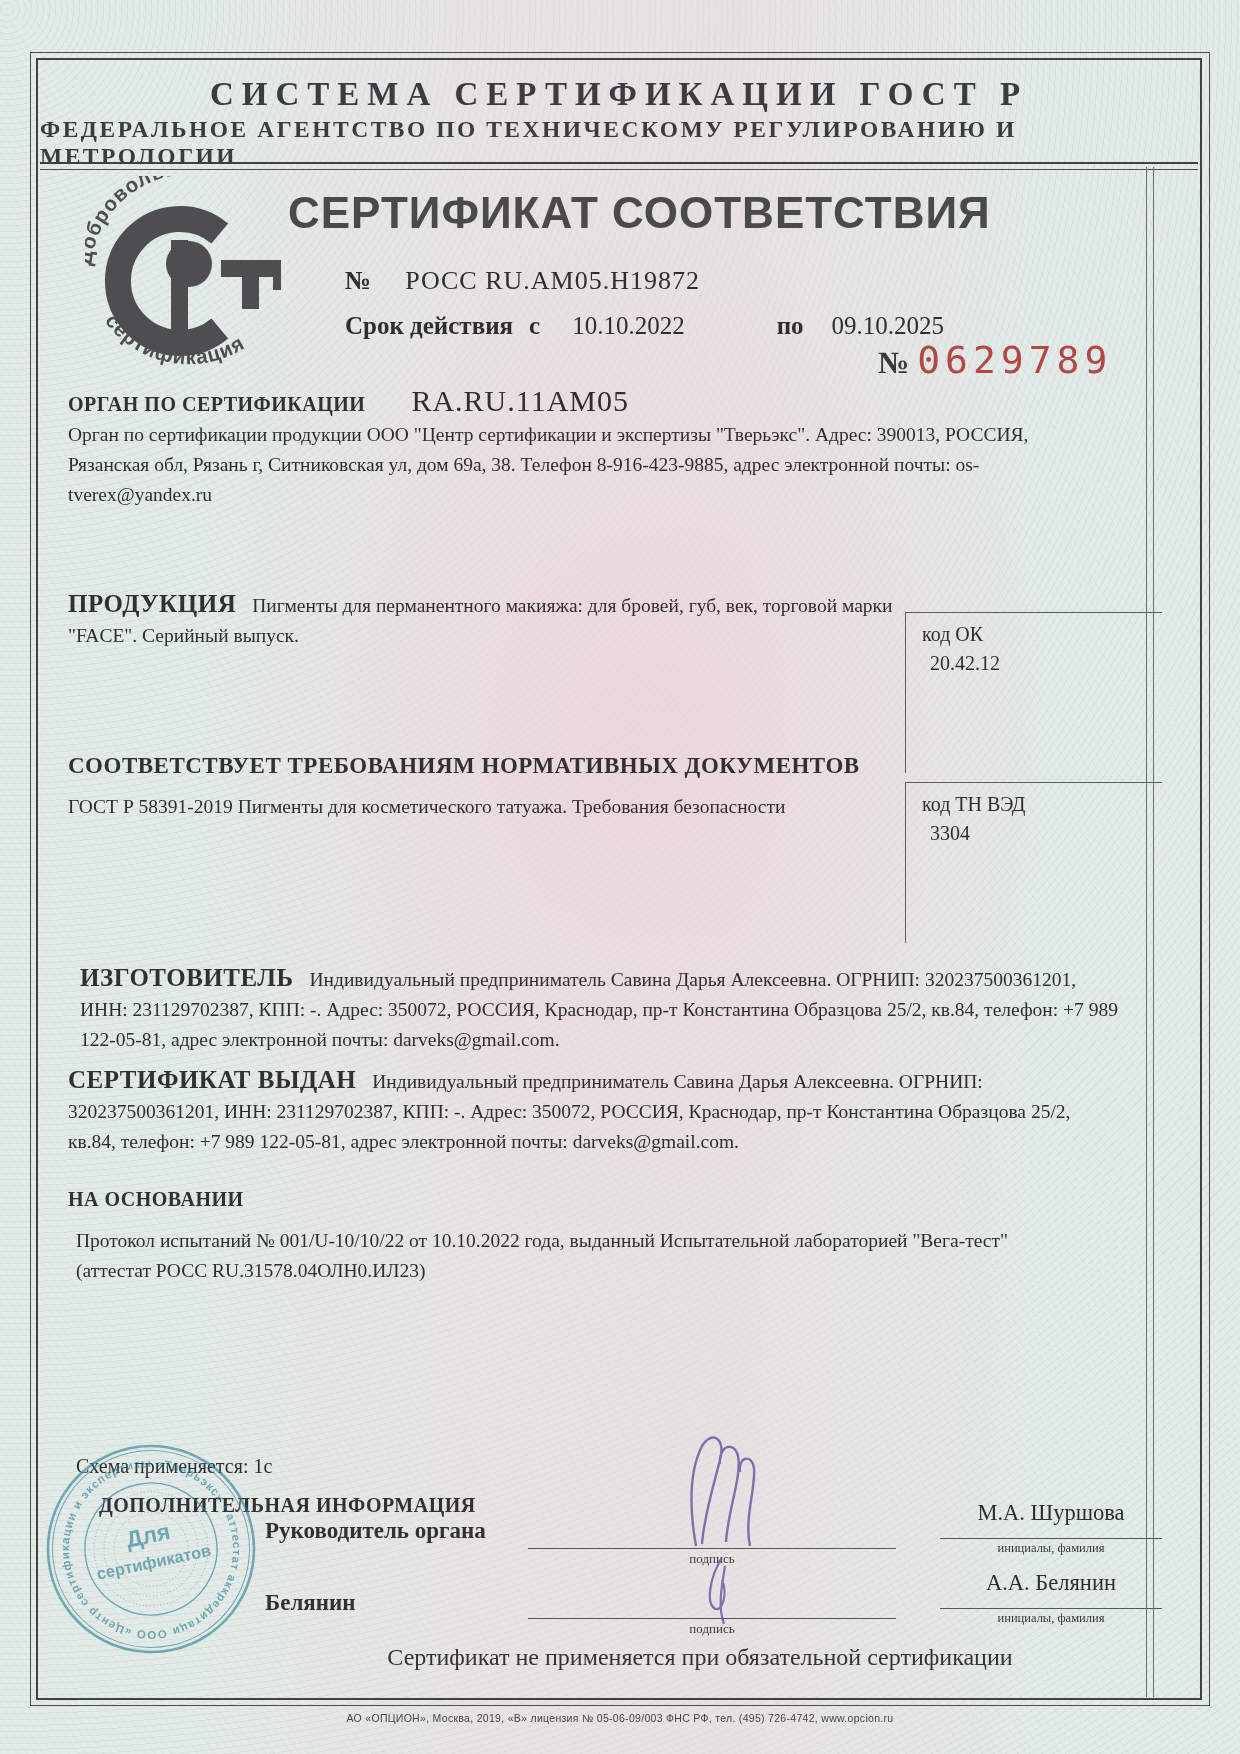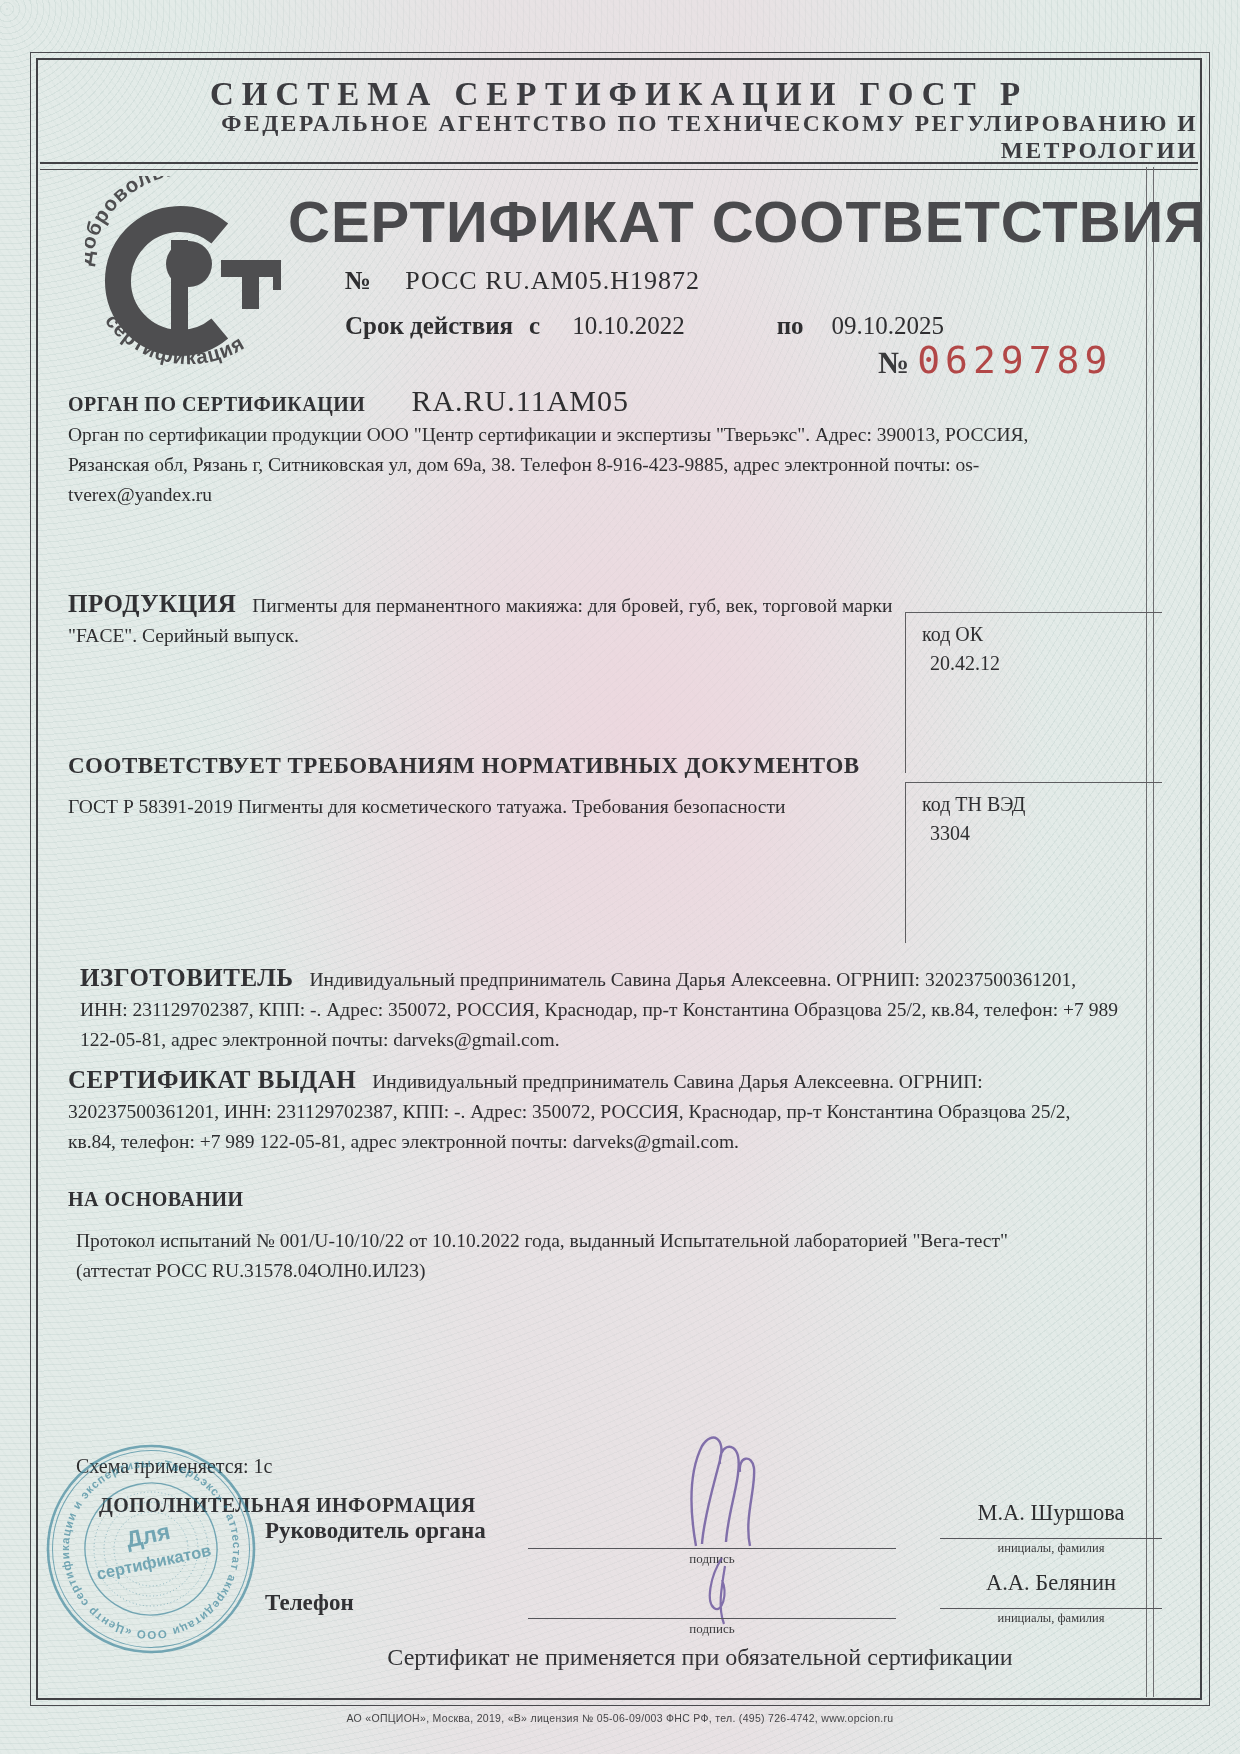--- a/index.html
+++ b/index.html
@@ -14,25 +14,25 @@
       repeating-linear-gradient(55deg, rgba(150,180,175,.05) 0 2px, rgba(255,255,255,0) 2px 7px);
   }
   .abs{position:absolute;}
   
   #frame-outer{left:30px;top:52px;width:1178px;height:1652px;border:1.5px solid #4a4a4e;}
   #frame-inner{left:36px;top:58px;width:1162px;height:1638px;border:2.5px solid #414145;}
   #header-divider{left:40px;top:162px;width:1158px;height:5px;border-top:2.5px solid #414145;border-bottom:1.5px solid #4a4a4e;}
   #right-rule{left:1146px;top:167px;width:6px;height:1530px;border-left:1.2px solid #6d6d70;border-right:1.2px solid #6d6d70;}
   
   #header-line1{left:40px;top:76px;width:1158px;text-align:center;font-size:33px;font-weight:bold;letter-spacing:8px;color:#3c3c40;}
-  #header-line2{left:40px;top:110px;width:1158px;text-align:right;font-size:23.5px;font-weight:bold;letter-spacing:2.5px;color:#3c3c40;}
+  #header-line2{left:40px;top:116px;width:1158px;text-align:left;font-size:23.5px;font-weight:bold;letter-spacing:2.5px;color:#3c3c40;}
   
   #logo{left:85px;top:176px;width:205px;height:196px;}
   
-  #doc-title{left:288px;top:188px;font-family:"Liberation Sans",sans-serif;font-weight:bold;font-size:58px;letter-spacing:1px;color:#4a4a4d;}
+  #doc-title{left:288px;top:188px;font-family:"Liberation Sans",sans-serif;font-weight:bold;font-size:44px;letter-spacing:1px;color:#4a4a4d;}
   #certno-row{left:345px;top:266px;font-size:26px;color:#2e2e30;}
   #certno-row .no-sign{font-weight:bold;margin-right:34px;}
   #certno-row .no-val{letter-spacing:1px;}
   #validity-row{left:345px;top:312px;font-size:25px;color:#2e2e30;}
   #validity-row .b{font-weight:bold;}
   #validity-row .v-from-label{margin-left:16px;}
   #validity-row .v-from{margin-left:32px;}
   #validity-row .v-to-label{margin-left:92px;}
   #validity-row .v-to{margin-left:28px;}
   #blank-no{left:878px;top:338px;white-space:nowrap;}
@@ -192,21 +192,21 @@
   <div class="abs sig-role" id="sig1-role">Руководитель органа</div>
   <svg class="abs" id="sig1-autograph" width="100" height="116" viewBox="0 0 100 116">
     <path d="M28,112 C22,78 20,40 34,12 C44,-4 58,4 52,26 C46,50 36,82 34,110 M52,30 C50,12 66,6 70,22 C74,42 60,76 58,108 M72,38 C70,22 84,20 86,34 C88,54 76,84 82,112" fill="none" stroke="#6f5aa0" stroke-width="2.4" opacity=".85"></path>
   </svg>
   <div class="abs sig-line" id="sig1-line"></div>
   <div class="abs sig-caption" id="sig1-caption">подпись</div>
   <div class="abs sig-name" id="sig1-name">М.А. Шуршова</div>
   <div class="abs sig-line" id="sig1-nameline"></div>
   <div class="abs name-caption" id="sig1-namecaption">инициалы, фамилия</div>
 
-  <div class="abs sig-role" id="sig2-role">Телефон</div>
+  <div class="abs sig-role" id="sig2-role">Белянин</div>
   <svg class="abs" id="sig2-autograph" width="58" height="78" viewBox="0 0 58 78">
     <path d="M30,8 C18,26 14,52 22,58 C30,64 36,44 30,30 M33,16 C29,40 26,58 32,74" fill="none" stroke="#6f5aa0" stroke-width="2.2" opacity=".85"></path>
   </svg>
   <div class="abs sig-line" id="sig2-line"></div>
   <div class="abs sig-caption" id="sig2-caption">подпись</div>
   <div class="abs sig-name" id="sig2-name">А.А. Белянин</div>
   <div class="abs sig-line" id="sig2-nameline"></div>
   <div class="abs name-caption" id="sig2-namecaption">инициалы, фамилия</div>
 
   <div class="abs" id="bottom-note">Сертификат не применяется при обязательной сертификации</div>

